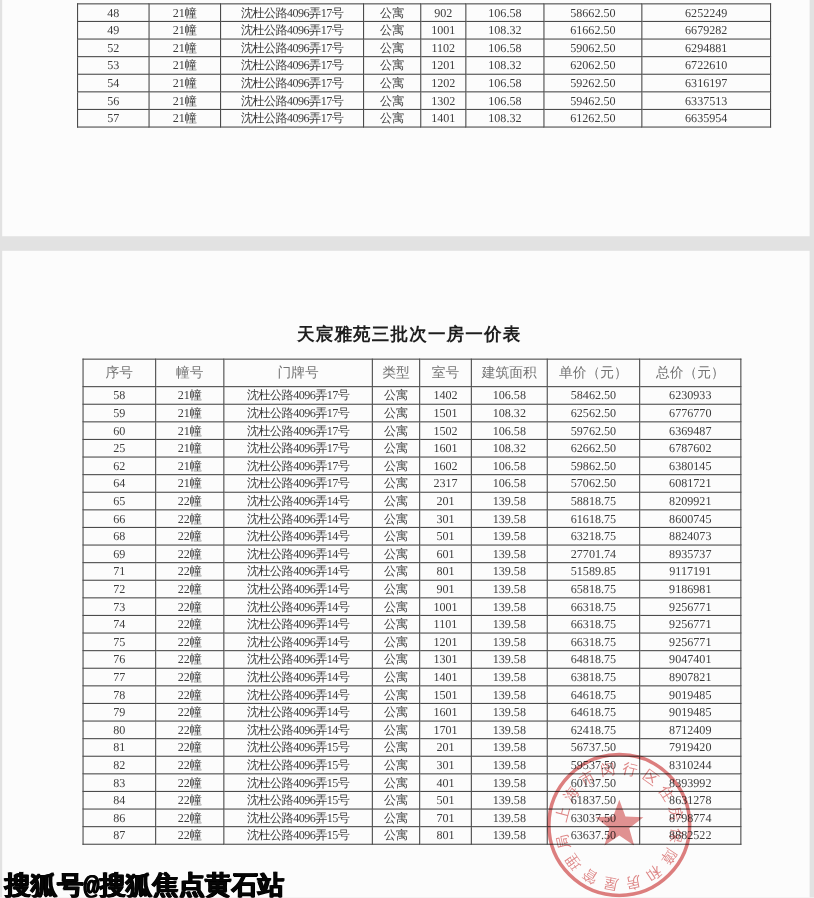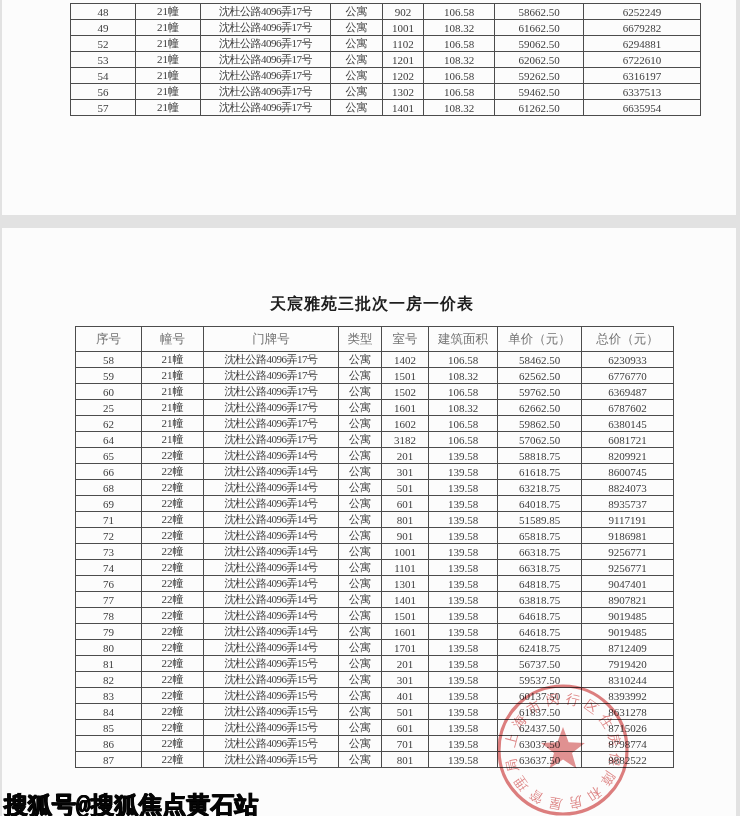--- a/index.html
+++ b/index.html
@@ -205,21 +205,21 @@
           <td>1602</td>
           <td>106.58</td>
           <td>59862.50</td>
           <td>6380145</td>
         </tr>
         <tr>
           <td>64</td>
           <td>21幢</td>
           <td>沈杜公路4096弄17号</td>
           <td>公寓</td>
-          <td>3182</td>
+          <td>2317</td>
           <td>106.58</td>
           <td>57062.50</td>
           <td>6081721</td>
         </tr>
         <tr>
           <td>65</td>
           <td>22幢</td>
           <td>沈杜公路4096弄14号</td>
           <td>公寓</td>
           <td>201</td>
@@ -247,21 +247,21 @@
           <td>63218.75</td>
           <td>8824073</td>
         </tr>
         <tr>
           <td>69</td>
           <td>22幢</td>
           <td>沈杜公路4096弄14号</td>
           <td>公寓</td>
           <td>601</td>
           <td>139.58</td>
-          <td>64018.75</td>
+          <td>27701.74</td>
           <td>8935737</td>
         </tr>
         <tr>
           <td>71</td>
           <td>22幢</td>
           <td>沈杜公路4096弄14号</td>
           <td>公寓</td>
           <td>801</td>
           <td>139.58</td>
           <td>51589.85</td>
@@ -291,20 +291,30 @@
           <td>74</td>
           <td>22幢</td>
           <td>沈杜公路4096弄14号</td>
           <td>公寓</td>
           <td>1101</td>
           <td>139.58</td>
           <td>66318.75</td>
           <td>9256771</td>
         </tr>
         <tr>
+          <td>75</td>
+          <td>22幢</td>
+          <td>沈杜公路4096弄14号</td>
+          <td>公寓</td>
+          <td>1201</td>
+          <td>139.58</td>
+          <td>66318.75</td>
+          <td>9256771</td>
+        </tr>
+        <tr>
           <td>76</td>
           <td>22幢</td>
           <td>沈杜公路4096弄14号</td>
           <td>公寓</td>
           <td>1301</td>
           <td>139.58</td>
           <td>64818.75</td>
           <td>9047401</td>
         </tr>
         <tr>
@@ -379,30 +389,20 @@
         </tr>
         <tr>
           <td>84</td>
           <td>22幢</td>
           <td>沈杜公路4096弄15号</td>
           <td>公寓</td>
           <td>501</td>
           <td>139.58</td>
           <td>61837.50</td>
           <td>8631278</td>
-        </tr>
-        <tr>
-          <td>85</td>
-          <td>22幢</td>
-          <td>沈杜公路4096弄15号</td>
-          <td>公寓</td>
-          <td>601</td>
-          <td>139.58</td>
-          <td>62437.50</td>
-          <td>8715026</td>
         </tr>
         <tr>
           <td>86</td>
           <td>22幢</td>
           <td>沈杜公路4096弄15号</td>
           <td>公寓</td>
           <td>701</td>
           <td>139.58</td>
           <td>63037.50</td>
           <td>8798774</td>

